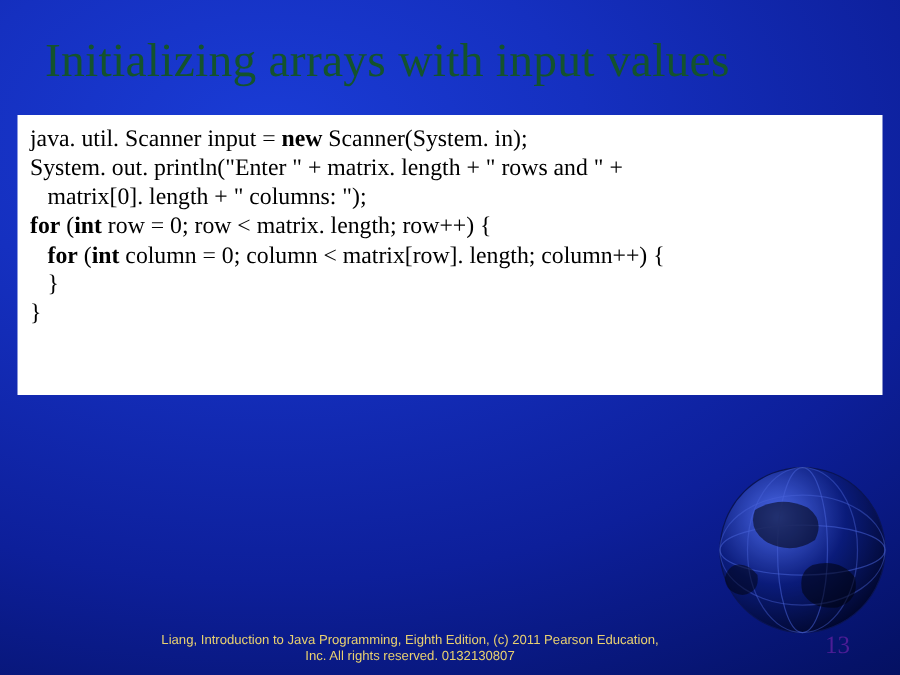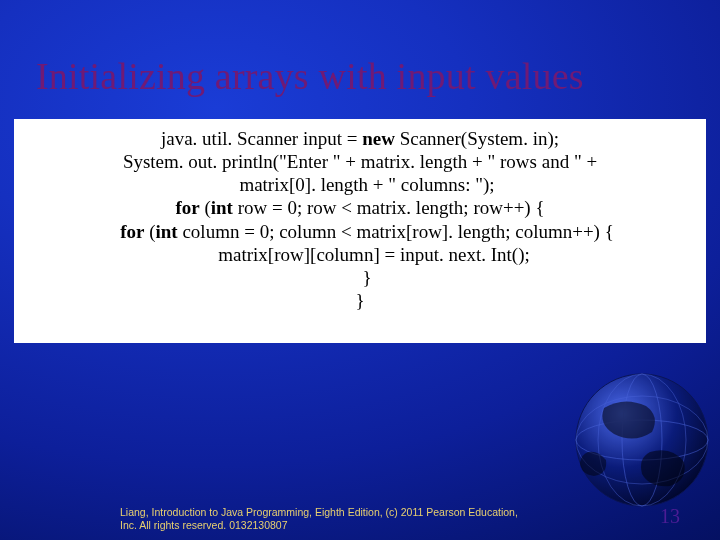--- a/index.html
+++ b/index.html
@@ -5,56 +5,54 @@
   * { margin: 0; padding: 0; box-sizing: border-box; }
   html, body { width: 720px; height: 540px; overflow: hidden; }
   body {
     font-family: "Times New Roman", Times, serif;
     background: radial-gradient(ellipse 140% 120% at 30% 20%,
                 #1a3cd6 0%, #1530c0 25%, #0d1f9a 55%, #051268 80%, #020a45 100%);
     position: relative;
     color: #fff;
   }
   .title {
-    padding: 14px 28px 4px 36px;
+    padding: 30px 28px 4px 36px;
     font-size: 38px;
     line-height: 1.05;
-    color: #701a75;
+    color: #14532d;
     font-weight: 400;
     letter-spacing: 0.2px;
-    margin-top: 43px;
   }
   .codebox {
     margin: 18px 14px 0 14px;
     background: #ffffff;
     color: #000;
     padding: 8px 10px 10px 10px;
     font-size: 19px;
     line-height: 1.22;
     min-height: 224px;
-    text-align: center;
   }
   .codebox .ind1 { padding-left: 14px; display: block; }
   .codebox .ind2 { padding-left: 28px; display: block; }
   .codebox b { font-weight: 700; }
   .globe {
     position: absolute;
     right: 6px;
     bottom: 32px;
     width: 160px;
     height: 160px;
     opacity: 0.9;
   }
   .globe svg { width: 100%; height: 100%; }
   .footer {
     position: absolute;
     bottom: 8px;
     left: 0;
     width: 656px;
-    text-align: left;
+    text-align: center;
     font-family: Arial, Helvetica, sans-serif;
     font-size: 10.5px;
     color: #e8d070;
     line-height: 1.25;
     padding: 0 120px;
   }
   .pagenum {
     position: absolute;
     right: 40px;
     bottom: 12px;
@@ -73,21 +71,20 @@
     <span>java. util. Scanner input = </span><b>new</b><span> Scanner(System. in);</span>
   </div>
   <div>System. out. println("Enter " + matrix. length + " rows and " +</div>
   <span class="ind1">matrix[0]. length + " columns: ");</span>
   <div>
     <b>for</b><span> (</span><b>int</b><span> row = 0; row &lt; matrix. length; row++) {</span>
   </div>
   <span class="ind1">
     <b>for</b><span> (</span><b>int</b><span> column = 0; column &lt; matrix[row]. length; column++) {</span>
   </span>
-  <span class="ind2">matrix[row][column] = input. next. Int();</span>
   <span class="ind1">}</span>
   <div>}</div>
 </div>
 
 <div class="globe">
   <svg viewBox="0 0 160 160">
     <defs>
       <radialGradient id="gshine" cx="35%" cy="30%" r="75%">
         <stop offset="0%" stop-color="#5a7bff" stop-opacity="0.9"></stop>
         <stop offset="55%" stop-color="#0b1c78" stop-opacity="0.9"></stop>

